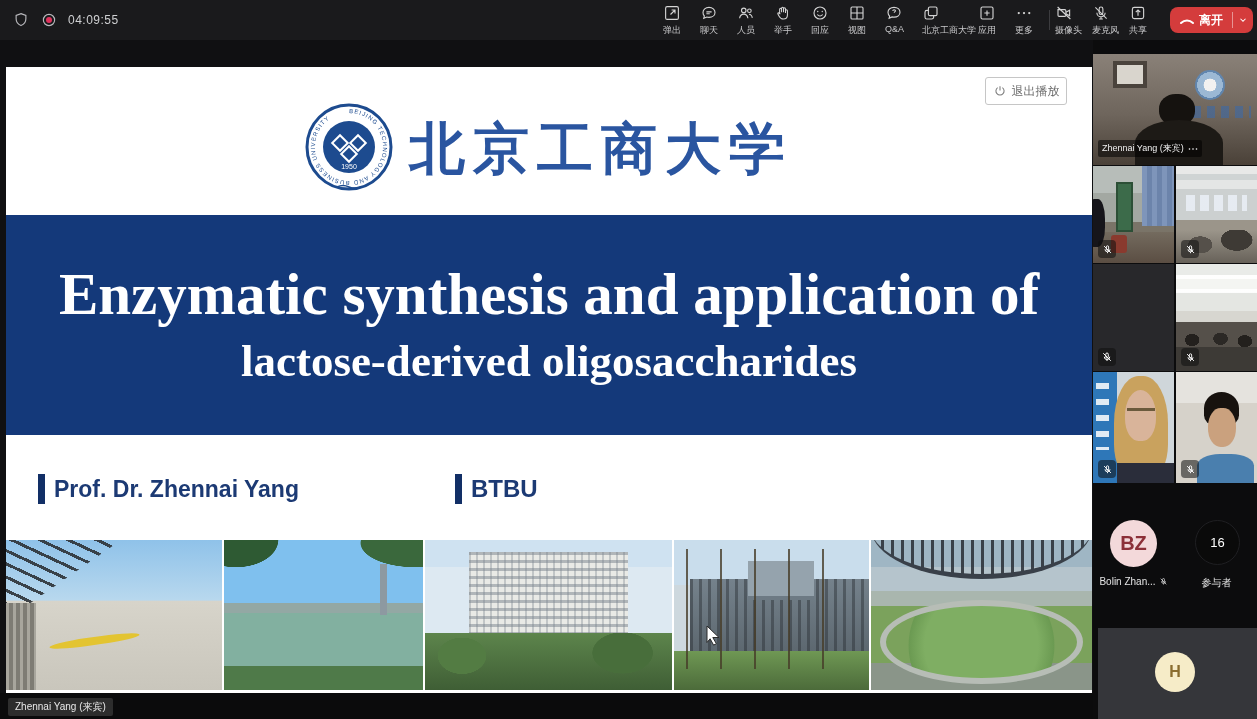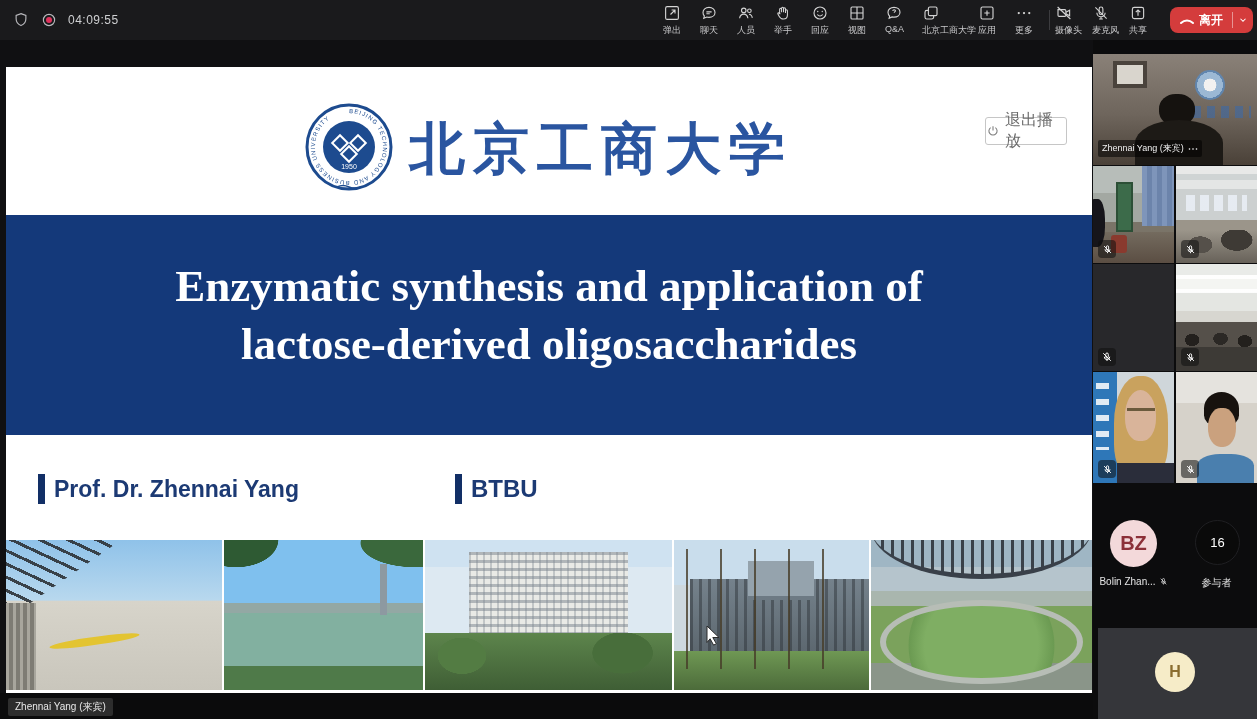--- a/index.html
+++ b/index.html
@@ -23,30 +23,30 @@
   .leave .lmain{flex:1;display:flex;align-items:center;justify-content:center;gap:4px;}
   .leave .lsep{width:1px;height:16px;background:rgba(255,255,255,.45);}
   .leave .lchev{width:20px;display:flex;align-items:center;justify-content:center;}
 
   
   .stage{position:absolute;left:0;top:40px;width:1093px;height:679px;background:#101012;}
   .slide{position:absolute;left:6px;top:27px;width:1086px;height:626px;background:#ffffff;overflow:hidden;}
 
   .exitbtn{position:absolute;left:979px;top:10px;width:82px;height:28px;background:#fff;
            border:1px solid #c6c6c6;border-radius:3px;display:flex;align-items:center;justify-content:center;
-           gap:5px;color:#6b6b6b;font-size:16px;cursor:pointer;margin-top:40px;}
+           gap:5px;color:#6b6b6b;font-size:12px;cursor:pointer;}
 
   .logoblock{position:absolute;left:0;top:18px;width:1086px;height:130px;display:flex;
              align-items:center;justify-content:center;gap:16px;}
   .uniname{font-size:56px;font-weight:bold;color:#2a55a0;letter-spacing:8px;
            font-family:"Liberation Serif",serif;}
 
   .band{position:absolute;left:0;top:148px;width:1086px;height:220px;background:#14397a;
         color:#fff;text-align:center;font-family:"Liberation Serif",serif;font-weight:bold;}
-  .band .l1{margin-top:44px;font-size:45px;line-height:1.2;}
+  .band .l1{margin-top:44px;font-size:59px;line-height:1.2;}
   .band .l2{font-size:45px;line-height:1.2;margin-top:4px;}
 
   .credit{position:absolute;top:405px;height:34px;display:flex;align-items:center;color:#1c3a74;}
   .credit .bar{width:7px;height:30px;background:#122f66;margin-right:9px;}
   #credit-author{left:32px;font-size:23px;font-weight:bold;}
   #credit-affiliation{left:449px;font-size:24px;font-weight:bold;}
   #credit-date{left:731px;font-size:25px;font-weight:bold;}
 
   
   .photo{position:absolute;top:473px;height:150px;overflow:hidden;}

